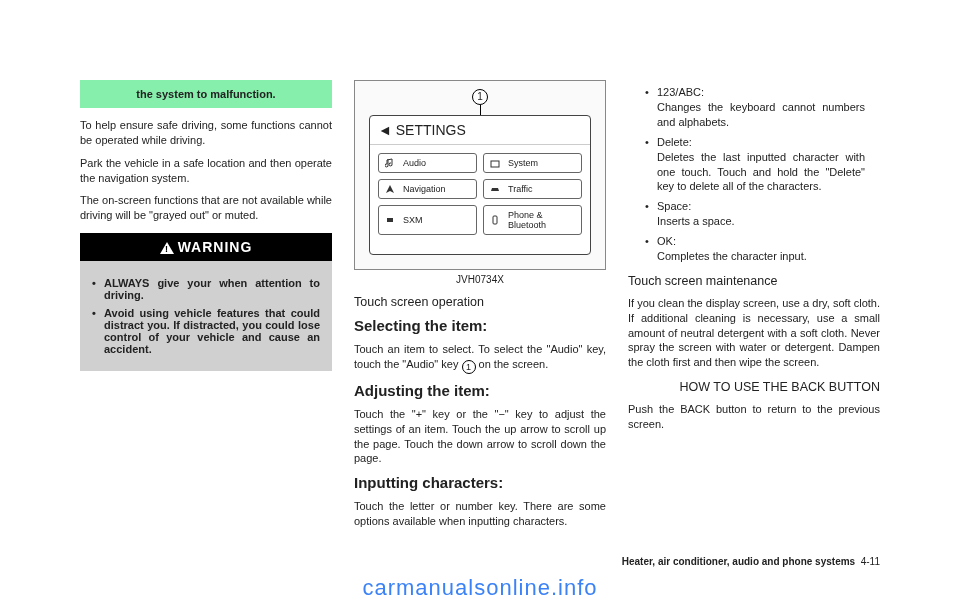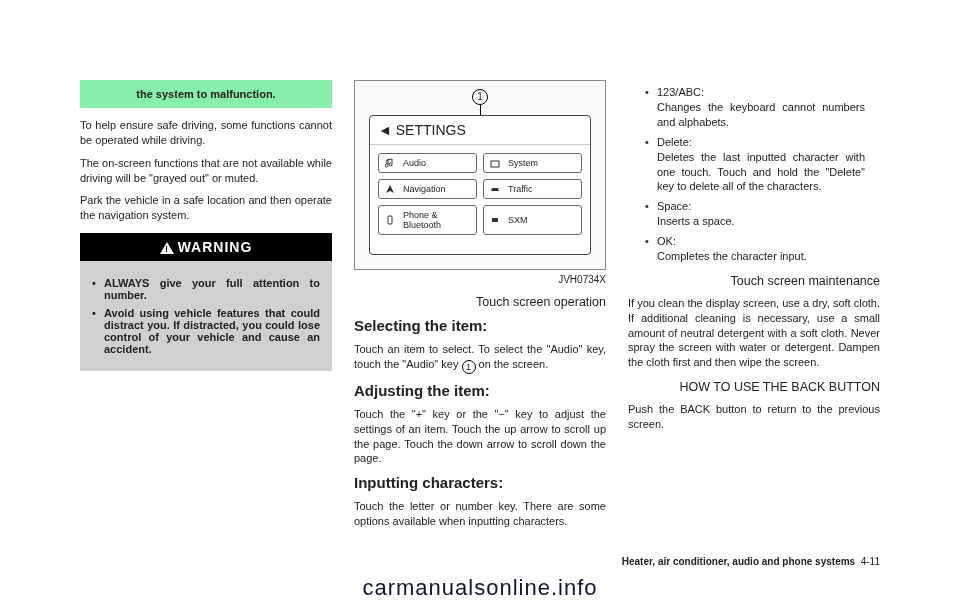--- a/index.html
+++ b/index.html
@@ -49,77 +49,77 @@
   .warnbody li::before { content: "•"; position: absolute; left: 0; top: 0; }
   p { margin: 8px 0; text-align: justify; line-height: 1.35; }
   .figure {
     border: 1px solid #888;
     height: 190px;
     position: relative;
     margin-bottom: 4px;
     background: #fafafa;
     padding: 10px;
   }
-  .figcap { text-align: right; font-size: 10px; margin-bottom: 10px; }
+  .figcap { text-align: center; font-size: 10px; margin-bottom: 10px; }
   .circ {
     position: absolute; top: 8px; left: 50%; transform: translateX(-50%);
     width: 16px; height: 16px; border: 1px solid #000; border-radius: 50%;
     font-size: 10px; text-align: center; line-height: 14px; background: #fff;
   }
   .screen {
     position: absolute; top: 34px; left: 14px; right: 14px; bottom: 14px;
     border: 1px solid #444; border-radius: 4px; background: #fff;
   }
   .scr-title { padding: 6px 8px; font-size: 14px; border-bottom: 1px solid #ccc; }
   .scr-title::before { content: "◄ "; }
   .scr-grid { display: grid; grid-template-columns: 1fr 1fr; gap: 6px; padding: 8px; }
   .scr-btn { border: 1px solid #666; border-radius: 3px; padding: 4px 6px; font-size: 9px; display: flex; align-items: center; gap: 8px; }
   .scr-btn svg { flex: 0 0 auto; }
   .figline { position: absolute; top: 24px; left: 50%; width: 1px; height: 20px; background: #000; }
-  h3 { font-size: 12.5px; font-weight: normal; margin: 10px 0 6px; text-align: right; }
+  h3 { font-size: 12.5px; font-weight: normal; margin: 10px 0 6px; }
   h4 { font-size: 15px; font-weight: bold; margin: 8px 0 4px; }
   .blist { list-style: none; }
   .blist li { position: relative; padding-left: 14px; margin: 6px 15px; }
   .blist li::before { content: "•"; position: absolute; left: 2px; top: 0; }
   .blist .lbl { display: block; }
   .blist .desc { display: block; text-align: justify; margin-top: 2px; line-height: 1.35; }
   .sec { font-size: 12.5px; margin: 10px 0 6px; text-align: right; }
   .footer {
     position: absolute; bottom: 44px; right: 80px;
     font-size: 10px;
   }
   .footer b { font-weight: bold; }
   .wm {
     position: absolute; bottom: 10px; left: 0; right: 0; text-align: center;
-    font-size: 22px; color: #0f172a; letter-spacing: 1px; pointer-events: none;
+    font-size: 22px; color: #3b82f6; letter-spacing: 1px; pointer-events: none;
   }
   .inlinecirc {
     display: inline-block; width: 14px; height: 14px; border: 1px solid #000; border-radius: 50%;
     font-size: 9px; text-align: center; line-height: 12px; vertical-align: -2px;
   }
 </style>
 </head>
 <body>
 
 <div class="page">
 
   <div class="col">
     <div class="greybox">the system to malfunction.</div>
     <p>To help ensure safe driving, some functions cannot be operated while driving.</p>
+    <p>Park the vehicle in a safe location and then operate the navigation system.</p>
     <p>The on-screen functions that are not available while driving will be "grayed out" or muted.</p>
-    <p>Park the vehicle in a safe location and then operate the navigation system.</p>
     <div class="warnhead">
       <svg width="14" height="12" viewBox="0 0 14 12">
           <path d="M7 0 L14 12 L0 12 Z" fill="#fff"></path>
           <text x="7" y="10" text-anchor="middle" font-size="9" fill="#000" font-weight="bold">!</text>
         </svg><span>WARNING</span>
     </div>
     <div class="warnbody">
       <ul>
-        <li>ALWAYS give your full attention to number.</li>
+        <li>ALWAYS give your when attention to driving.</li>
         <li>Avoid using vehicle features that could distract you. If distracted, you could lose control of your vehicle and cause an accident.</li>
       </ul>
     </div>
   </div>
 
   <div class="col">
     <div class="figure">
       <div class="circ">1</div>
       <div class="figline"></div>
       <div class="screen">
@@ -144,29 +144,29 @@
               <span>Navigation</span>
             </div>
           <div class="scr-btn">
               <svg width="10" height="10">
                 <path d="M1 7 L2 4 L8 4 L9 7 Z" fill="#333"></path>
               </svg>
               <span>Traffic</span>
             </div>
           <div class="scr-btn">
               <svg width="10" height="10">
+                <rect x="2" y="3" width="6" height="4" fill="#333"></rect>
+              </svg>
+              <span>SXM</span>
+            </div>
+          <div class="scr-btn">
+              <svg width="10" height="10">
                 <rect x="3" y="1" width="4" height="8" rx="1" fill="none" stroke="#333"></rect>
               </svg>
               <span>Phone &amp; Bluetooth</span>
-            </div>
-          <div class="scr-btn">
-              <svg width="10" height="10">
-                <rect x="2" y="3" width="6" height="4" fill="#333"></rect>
-              </svg>
-              <span>SXM</span>
             </div>
         </div>
       </div>
     </div>
     <div class="figcap">JVH0734X</div>
 
     <h3>Touch screen operation</h3>
     <h4>Selecting the item:</h4>
     <p><span>Touch an item to select. To select the "Audio" key, touch the "Audio" key </span><span class="inlinecirc">1</span><span> on the screen.</span></p>
     <h4>Adjusting the item:</h4>

